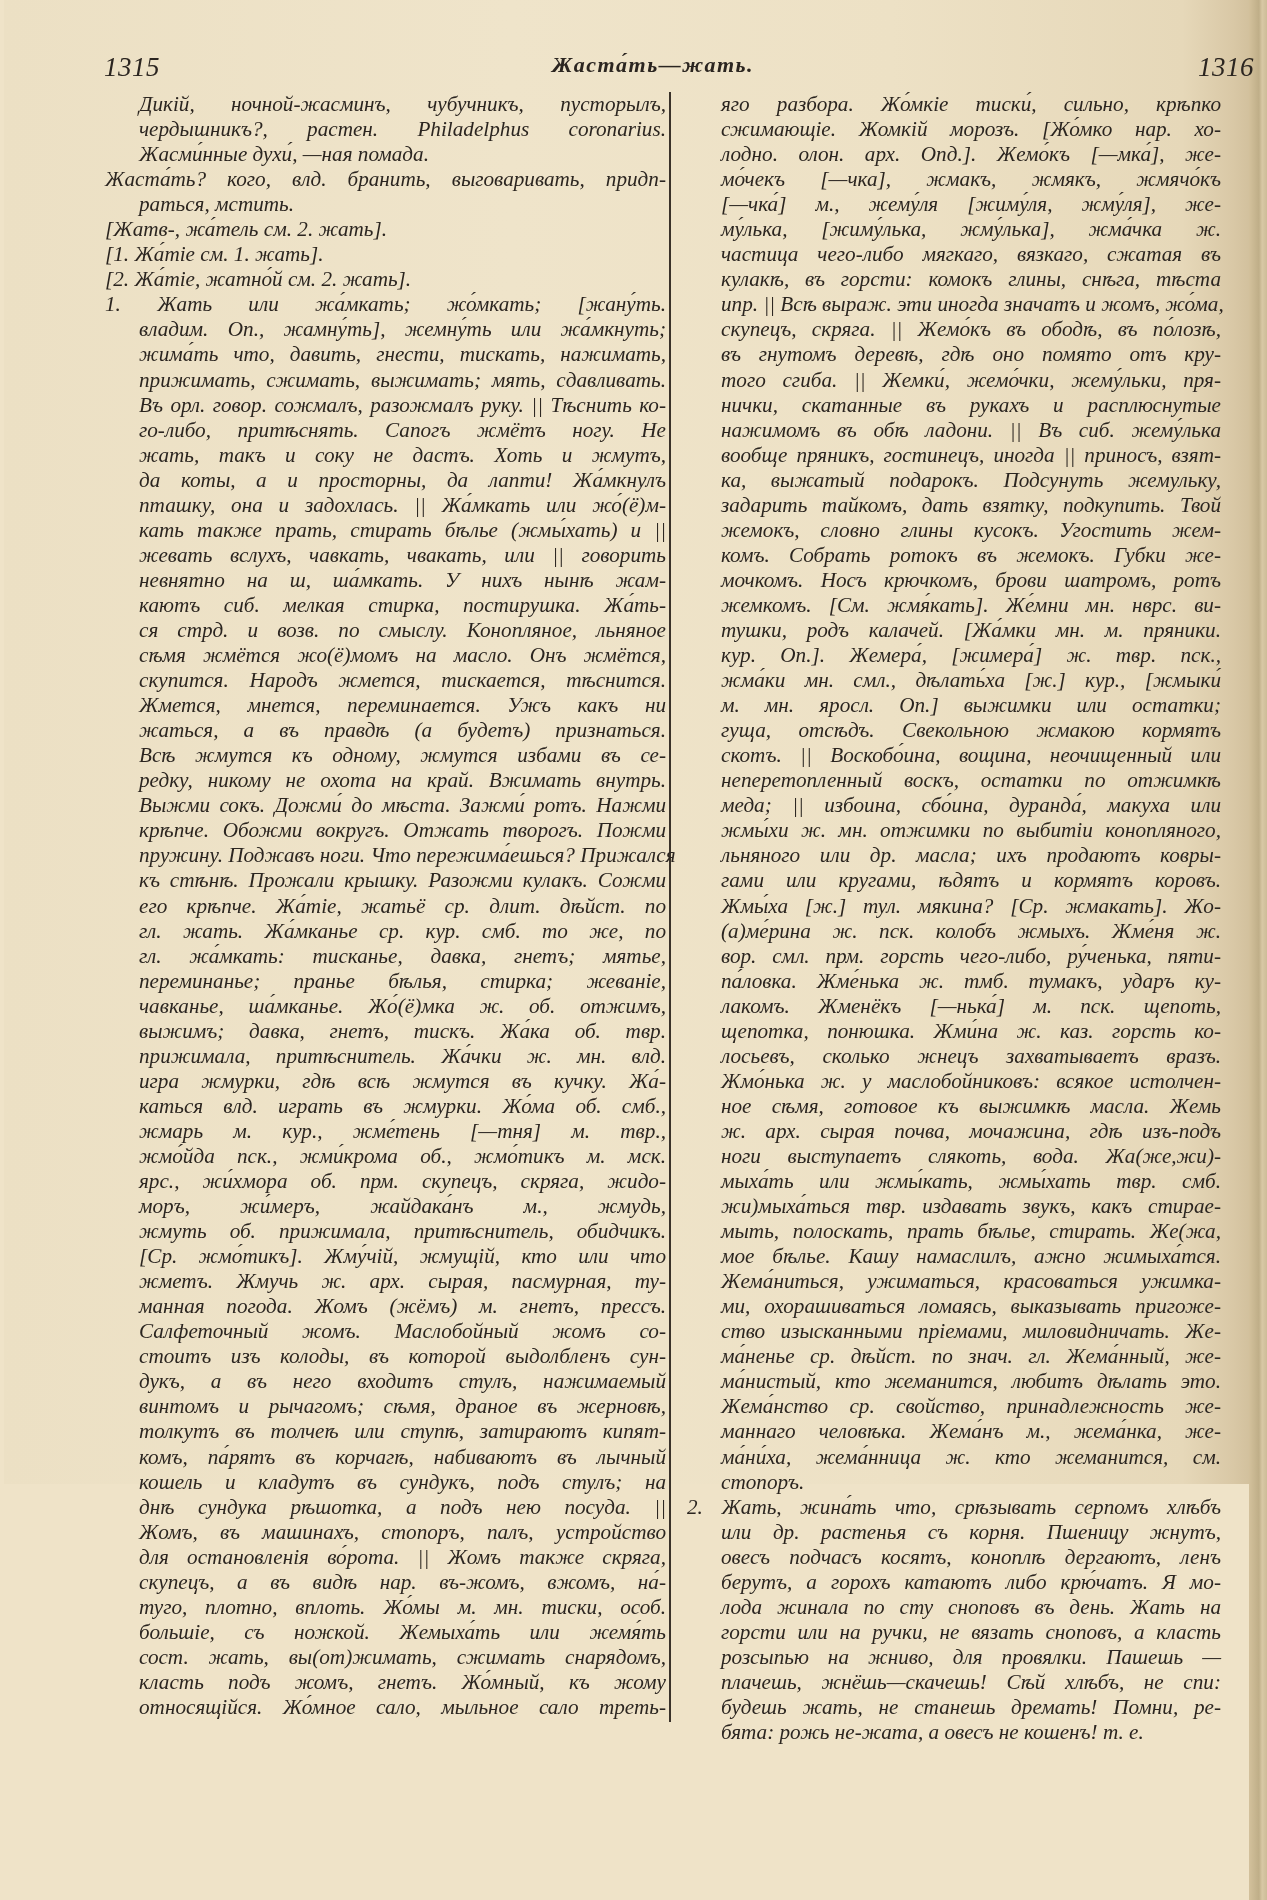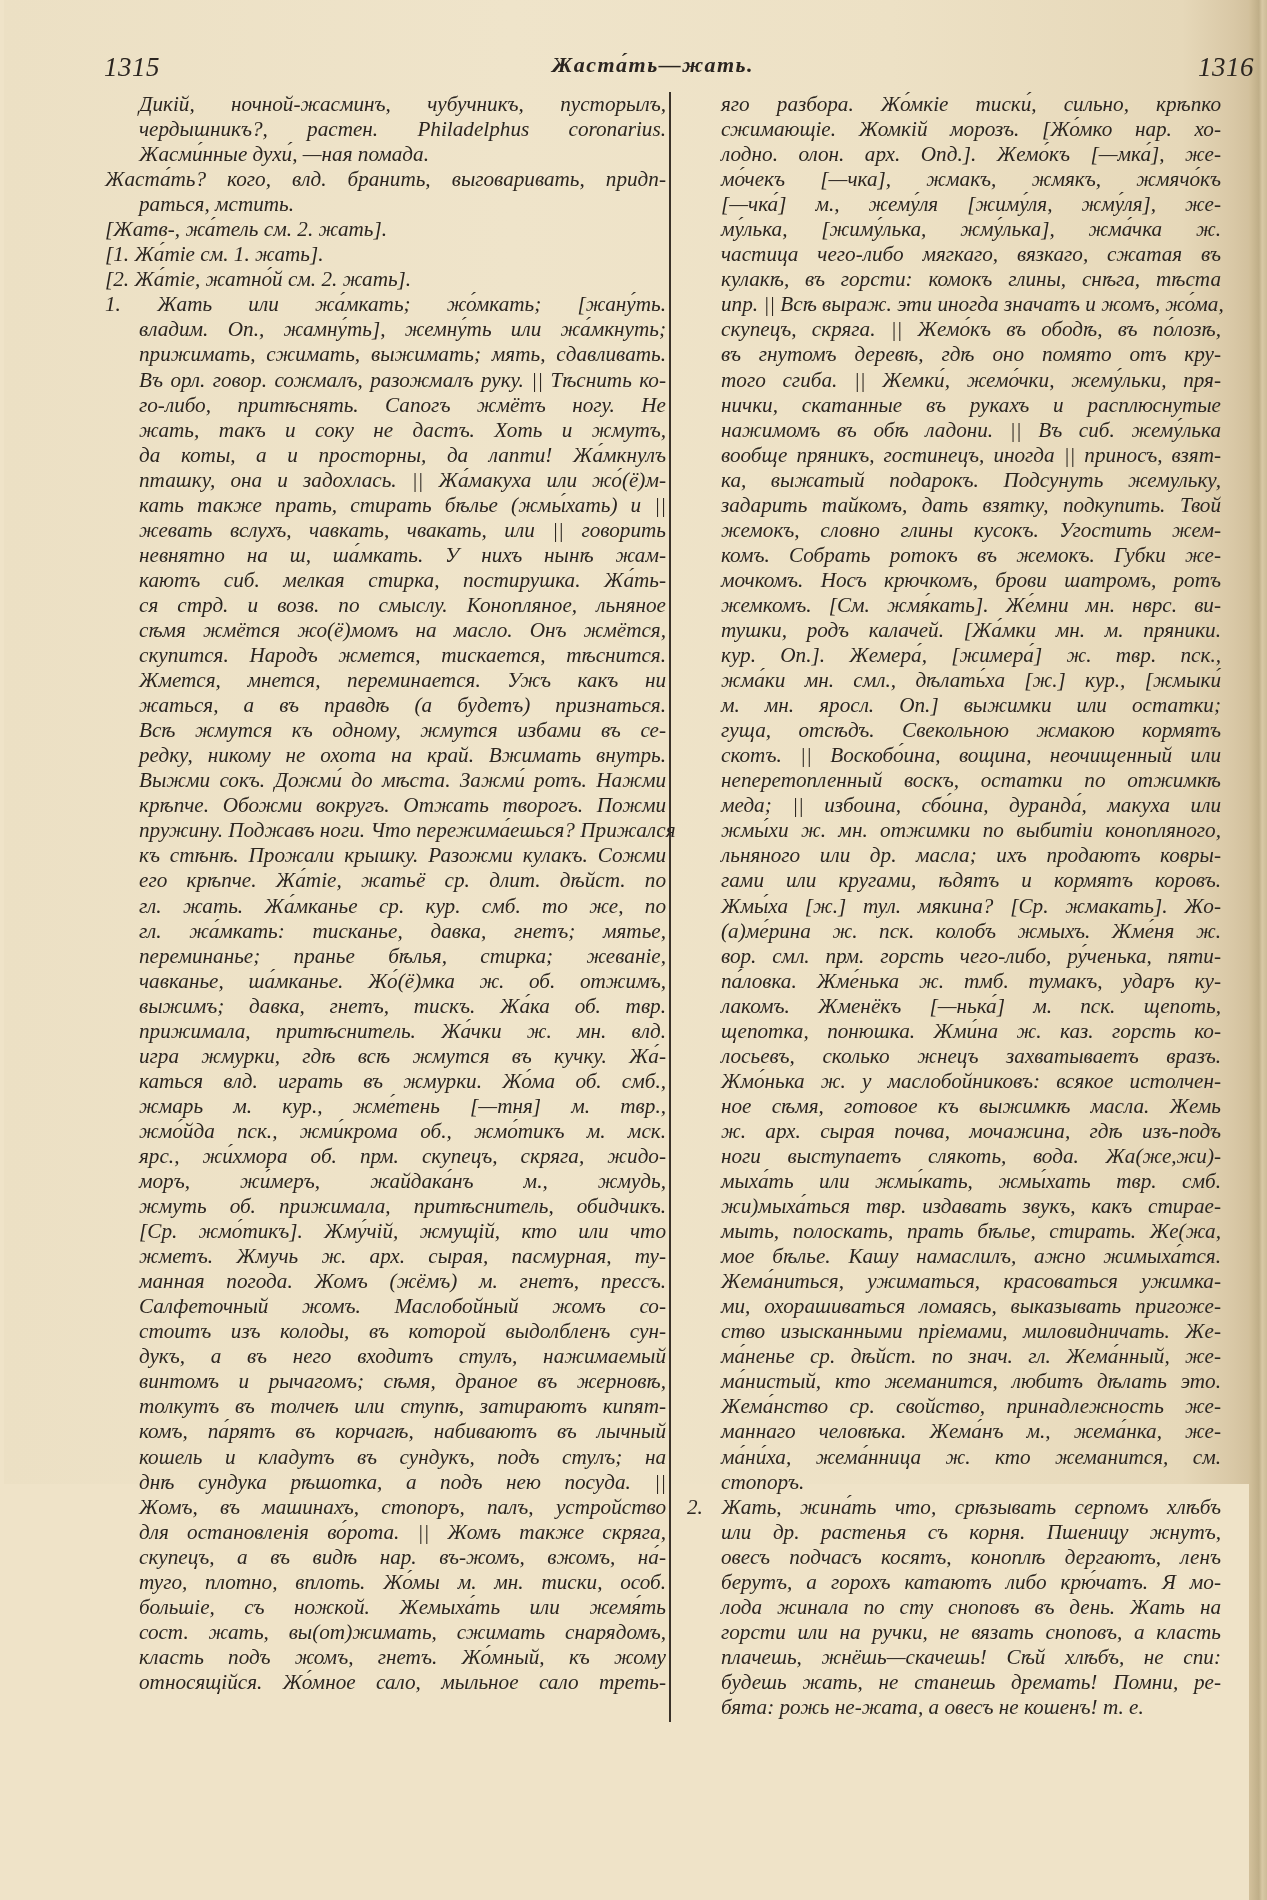--- a/index.html
+++ b/index.html
@@ -59,26 +59,27 @@
       <span class="line ind">Дикій, ночной-жасминъ, чубучникъ, пусторылъ,</span>
       <span class="line ind">чердышникъ?, растен. Philadelphus coronarius.</span>
       <span class="line last ind">Жасми́нные духи́, —ная помада.</span>
       <span class="line hang">Жаста́ть? кого, влд. бранить, выговаривать, придп-</span>
       <span class="line last ind">раться, мстить.</span>
       <span class="line last hang">[Жатв-, жа́тель см. 2. жать].</span>
       <span class="line last hang">[1. Жа́тіе см. 1. жать].</span>
       <span class="line last hang">[2. Жа́тіе, жатно́й см. 2. жать].</span>
       <span class="line hang">1. Жать или жа́мкать; жо́мкать; [жану́ть.</span>
       <span class="line ind">владим. Оп., жамну́ть], жемну́ть или жа́мкнуть;</span>
+      <span class="line ind">жима́ть что, давить, гнести, тискать, нажимать,</span>
       <span class="line ind">прижимать, сжимать, выжимать; мять, сдавливать.</span>
       <span class="line ind">Въ орл. говор. сожмалъ, разожмалъ руку. || Тѣснить ко-</span>
       <span class="line ind">го-либо, притѣснять. Сапогъ жмётъ ногу. Не</span>
       <span class="line ind">жать, такъ и соку не дастъ. Хоть и жмутъ,</span>
       <span class="line ind">да коты, а и просторны, да лапти! Жа́мкнулъ</span>
-      <span class="line ind">пташку, она и задохлась. || Жа́макуха или жо́(ё)м-</span>
+      <span class="line ind">пташку, она и задохлась. || Жа́мкать или жо́(ё)м-</span>
       <span class="line ind">кать также прать, стирать бѣлье (жмы́хать) и ||</span>
       <span class="line ind">жевать вслухъ, чавкать, чвакать, или || говорить</span>
       <span class="line ind">невнятно на ш, ша́мкать. У нихъ нынѣ жам-</span>
       <span class="line ind">каютъ сиб. мелкая стирка, постирушка. Жа́ть-</span>
       <span class="line ind">ся стрд. и возв. по смыслу. Конопляное, льняное</span>
       <span class="line ind">сѣмя жмётся жо(ё)момъ на масло. Онъ жмётся,</span>
       <span class="line ind">скупится. Народъ жмется, тискается, тѣснится.</span>
       <span class="line ind">Жмется, мнется, переминается. Ужъ какъ ни</span>
       <span class="line ind">жаться, а въ правдѣ (а будетъ) признаться.</span>
       <span class="line ind">Всѣ жмутся къ одному, жмутся избами въ се-</span>
@@ -177,17 +178,18 @@
       <span class="line ind">Жема́нство ср. свойство, принадлежность же-</span>
       <span class="line ind">маннаго человѣка. Жема́нъ м., жема́нка, же-</span>
       <span class="line ind">ма́ни́ха, жема́нница ж. кто жеманится, см.</span>
       <span class="line last ind">стопоръ.</span>
       <span class="line hang">2. Жать, жина́ть что, срѣзывать серпомъ хлѣбъ</span>
       <span class="line ind">или др. растенья съ корня. Пшеницу жнутъ,</span>
       <span class="line ind">овесъ подчасъ косятъ, коноплѣ дергаютъ, ленъ</span>
       <span class="line ind">берутъ, а горохъ катаютъ либо крю́чатъ. Я мо-</span>
       <span class="line ind">лода жинала по сту сноповъ въ день. Жать на</span>
       <span class="line ind">горсти или на ручки, не вязать сноповъ, а класть</span>
+      <span class="line ind">розсыпью на жниво, для провялки. Пашешь —</span>
       <span class="line ind">плачешь, жнёшь—скачешь! Сѣй хлѣбъ, не спи:</span>
       <span class="line ind">будешь жать, не станешь дремать! Помни, ре-</span>
       <span class="line last ind">бята: рожь не-жата, а овесъ не кошенъ! т. е.</span>
     </div>
 </div>
 
 </body></html>

